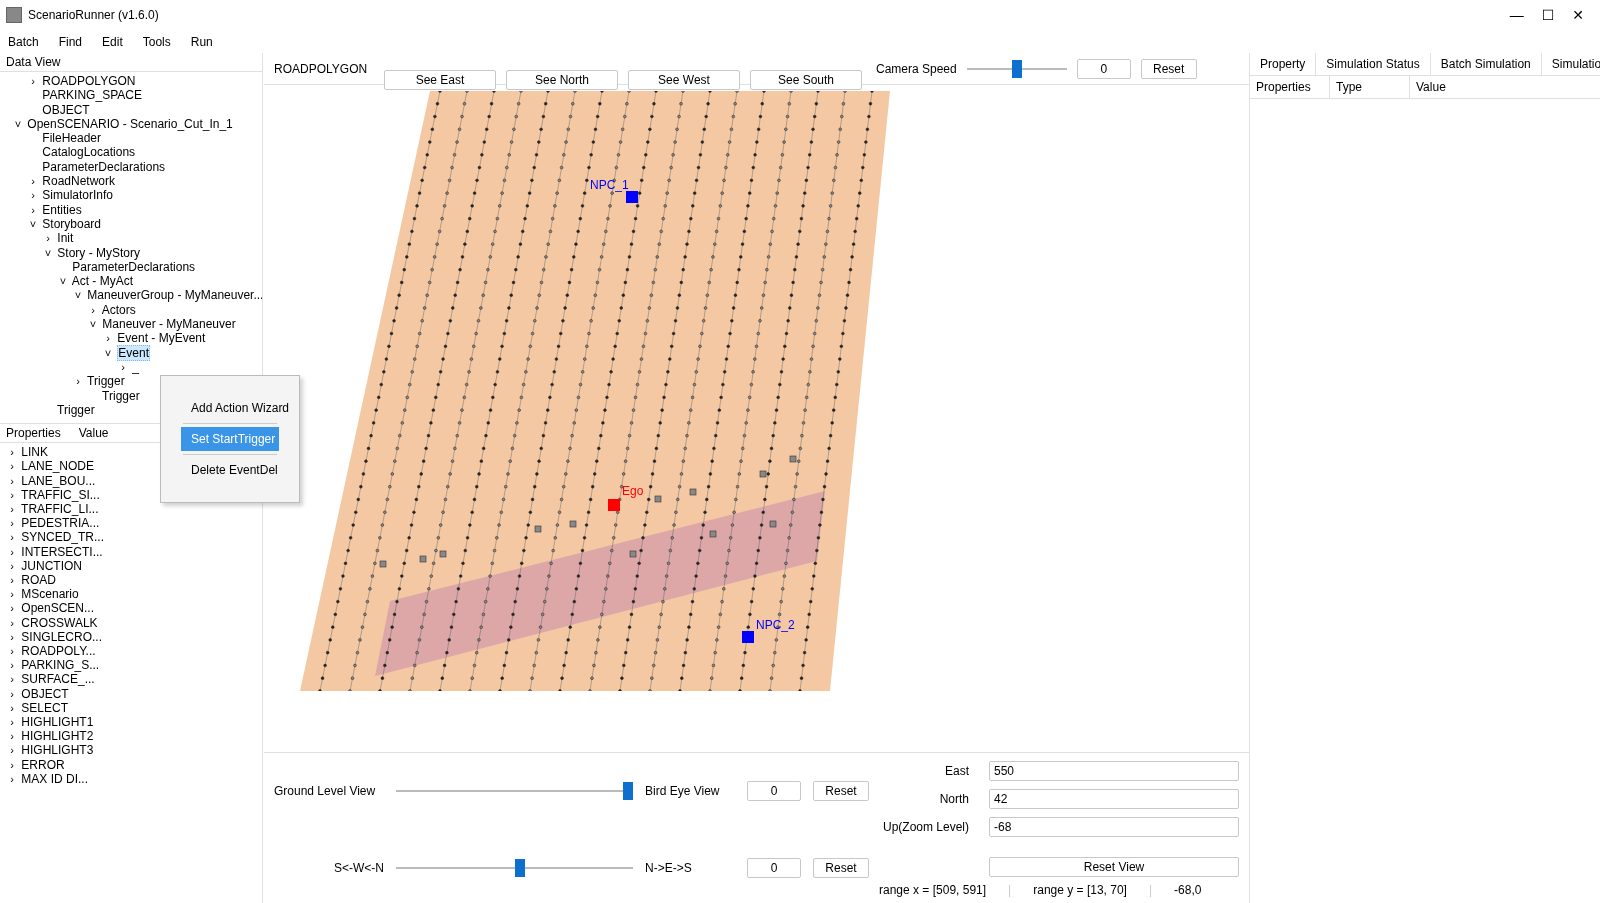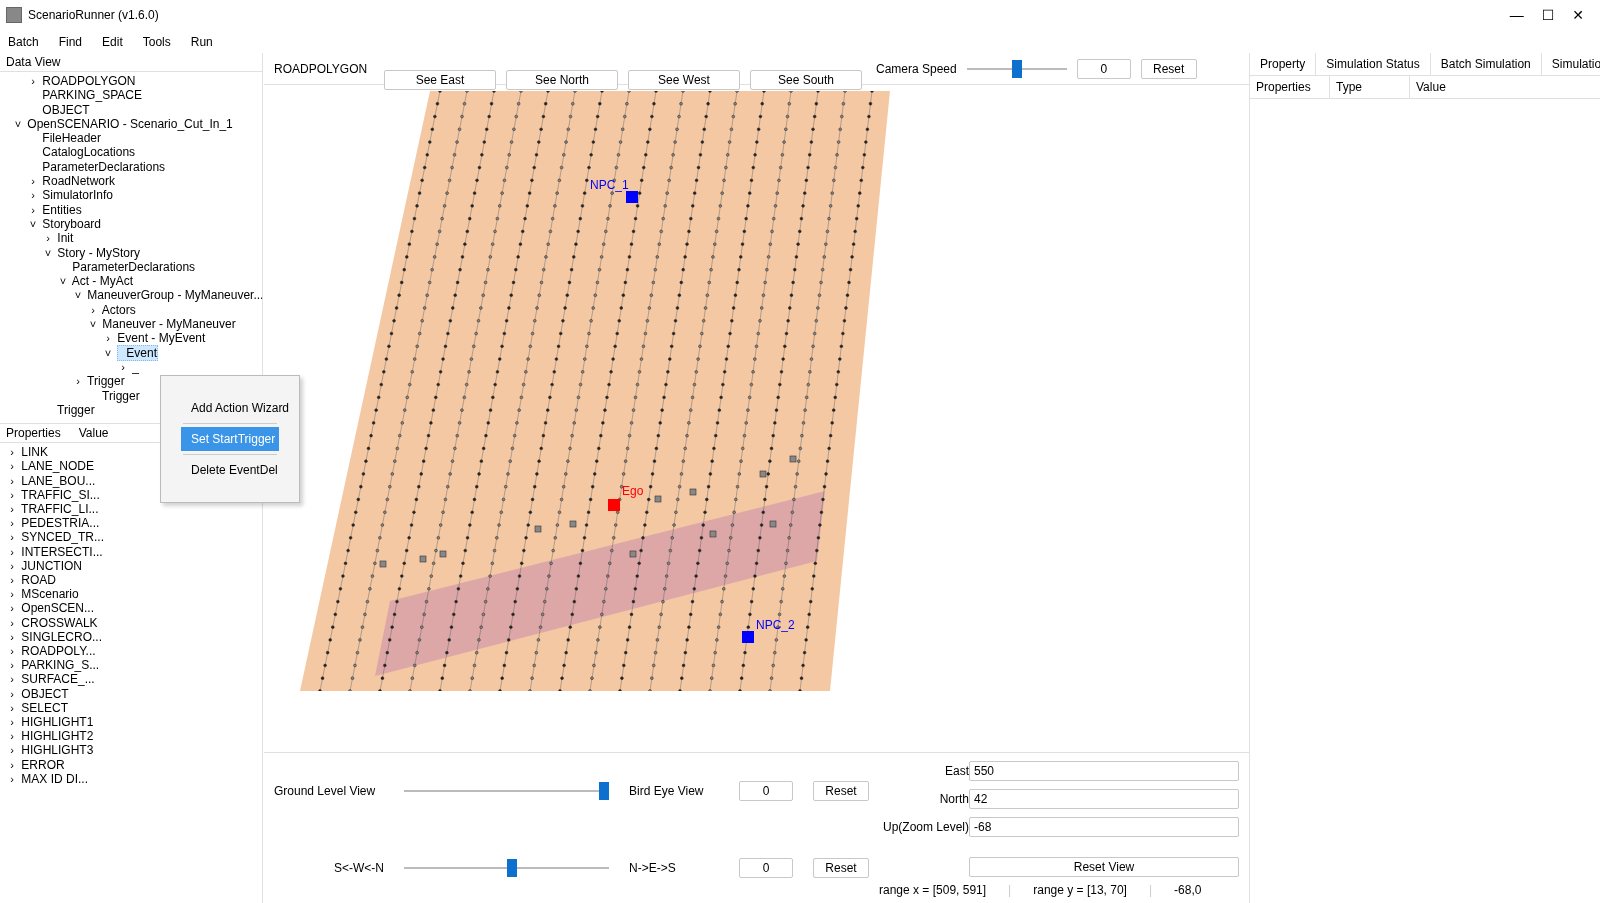--- a/index.html
+++ b/index.html
@@ -21,39 +21,39 @@
   .titlebar .win-btns span{font-size:14px;}
   .menubar{height:23px;display:flex;align-items:center;padding:0 6px;gap:16px;}
   .menubar span{padding:2px 2px;}
   .main{display:flex;height:850px;}
   
   .leftcol{width:263px;display:flex;flex-direction:column;border-right:1px solid var(--border-light);}
   .data-view-hdr{padding:2px 6px;border-bottom:1px solid var(--border-light);}
   .tree{flex:0 0 auto;overflow:hidden;padding:2px 0 6px 0;border-bottom:1px solid var(--border-light);line-height:14.3px;}
   .tree .row{white-space:nowrap;padding:0 0 0 6px;}
   .caret{display:inline-block;width:12px;text-align:center;font-size:11px;}
-  .sel{background:var(--hover-blue);border:1px dotted var(--hover-blue-border);padding-left:8px;}
+  .sel{background:var(--hover-blue);border:1px dotted var(--hover-blue-border);}
   .proptbl{display:flex;gap:18px;padding:2px 6px;border-bottom:1px solid var(--border-light);}
   .proplist{flex:1;overflow:hidden;line-height:14.2px;padding:2px 0;}
   .proplist .row{white-space:nowrap;padding:0 0 0 6px;}
   
   .center{flex:1;display:flex;flex-direction:column;border-left:1px solid #fff;}
   .ctoolbar{height:32px;display:flex;align-items:center;gap:10px;padding:0 6px 0 10px;border-bottom:1px solid var(--border-light);}
   .btn{border:1px solid var(--border);background:#fff;border-radius:2px;padding:2px 0;text-align:center;}
   .see-btn{width:112px;margin-top:22px;}
   .num-in{border:1px solid var(--border);border-radius:2px;width:54px;text-align:center;padding:2px 0;}
   .reset-btn{width:56px;}
   .slider{position:relative;height:18px;display:flex;align-items:center;}
   .slider .track{height:2px;background:#bbb;width:100%;}
   .slider .thumb{position:absolute;top:0;width:10px;height:18px;background:var(--blue-sel);}
   .viewport{flex:1;position:relative;overflow:hidden;margin:6px 6px 0 6px;background:#fff;}
   .viewport svg{position:absolute;left:0;top:0;}
   .btoolbar{padding:8px 10px 6px 10px;display:grid;grid-template-columns:1fr 360px;gap:10px;border-top:1px solid var(--border-light);}
-  .bleft{display:grid;grid-template-columns:110px 1fr 90px 54px 56px;gap:20px;align-items:center;row-gap:18px;}
-  .bright{display:grid;grid-template-columns:90px 1fr;gap:0;row-gap:8px;align-items:center;}
+  .bleft{display:grid;grid-template-columns:110px 1fr 90px 54px 56px;gap:12px;align-items:center;row-gap:18px;}
+  .bright{display:grid;grid-template-columns:90px 1fr;gap:20px;row-gap:8px;align-items:center;}
   .wide-in{border:1px solid var(--border);border-radius:2px;padding:2px 4px;}
   .rangebar{display:flex;gap:22px;padding:6px 12px 0 0;color:#444;}
   
   .rightcol{width:351px;display:flex;flex-direction:column;border-left:1px solid var(--border-light);}
   .rtabs{display:flex;align-items:center;border-bottom:1px solid var(--border-light);position:relative;}
   .rtab{padding:4px 10px;border-right:1px solid var(--border-light);white-space:nowrap;}
   .rtab.active{background:#fff;}
   .rhdr{display:flex;border-bottom:1px solid var(--border-light);}
   .rhdr div{padding:4px 6px;border-right:1px solid var(--border-light);}
   .rbody{flex:1;}

